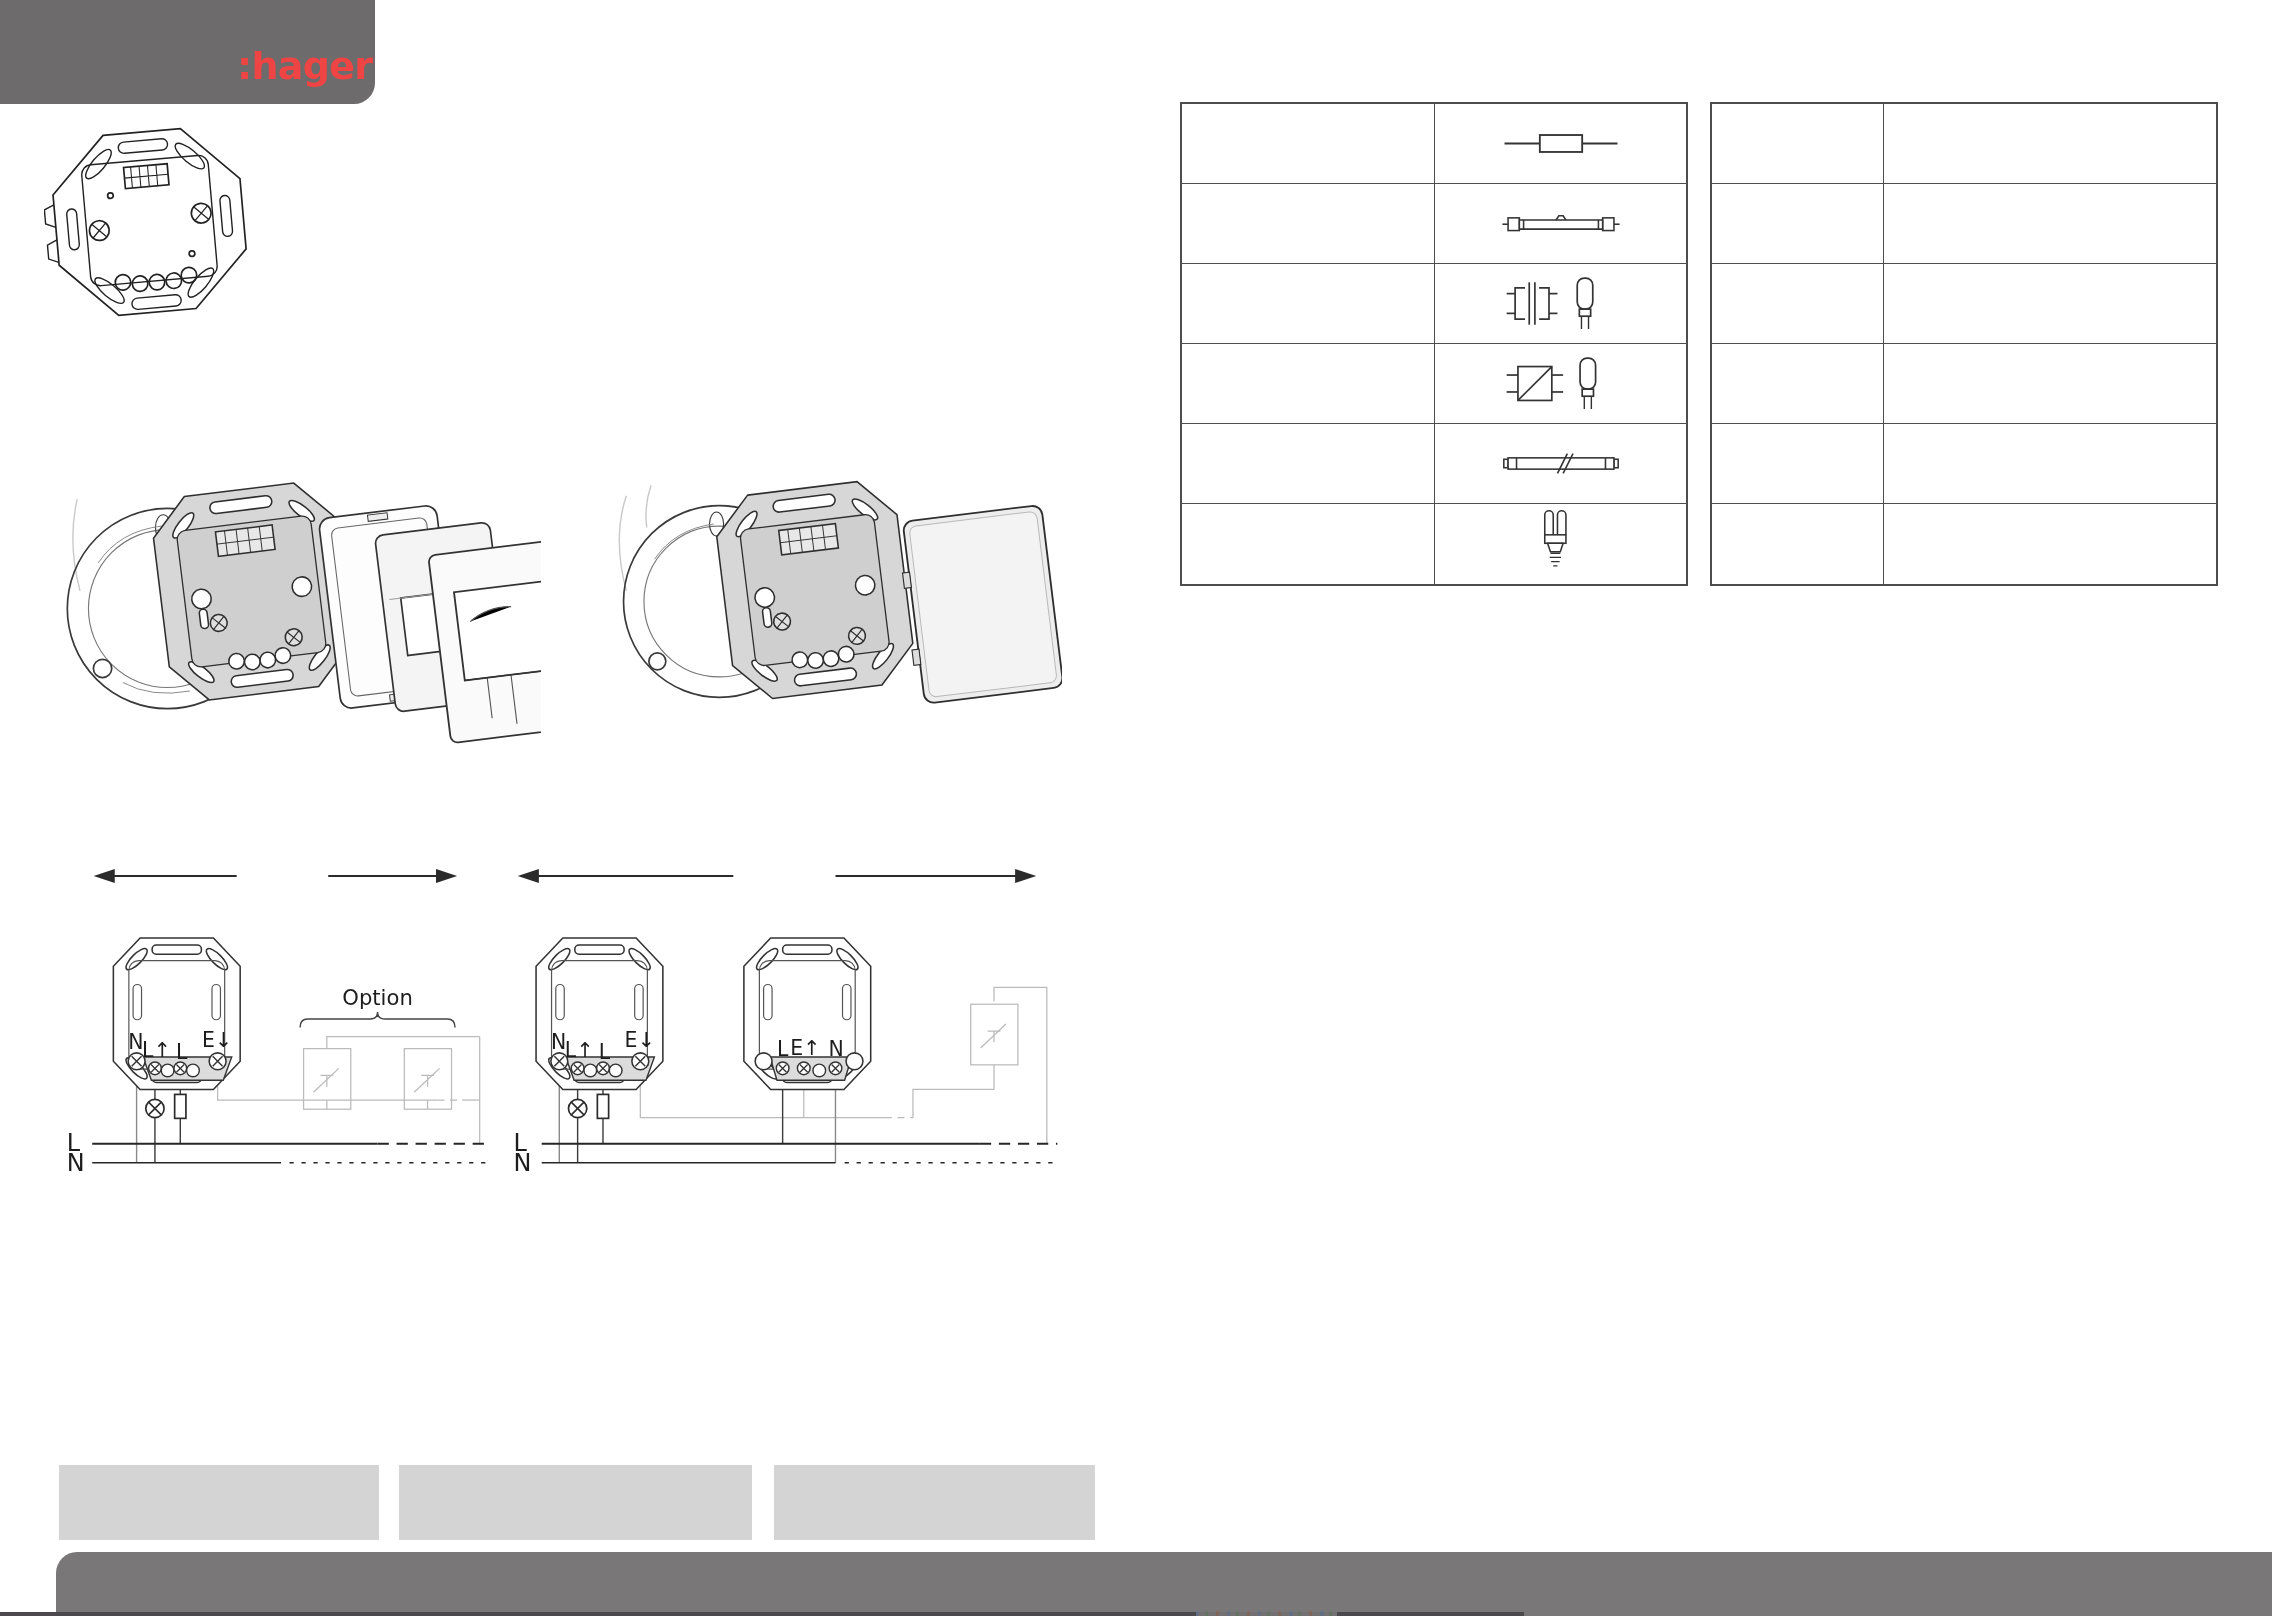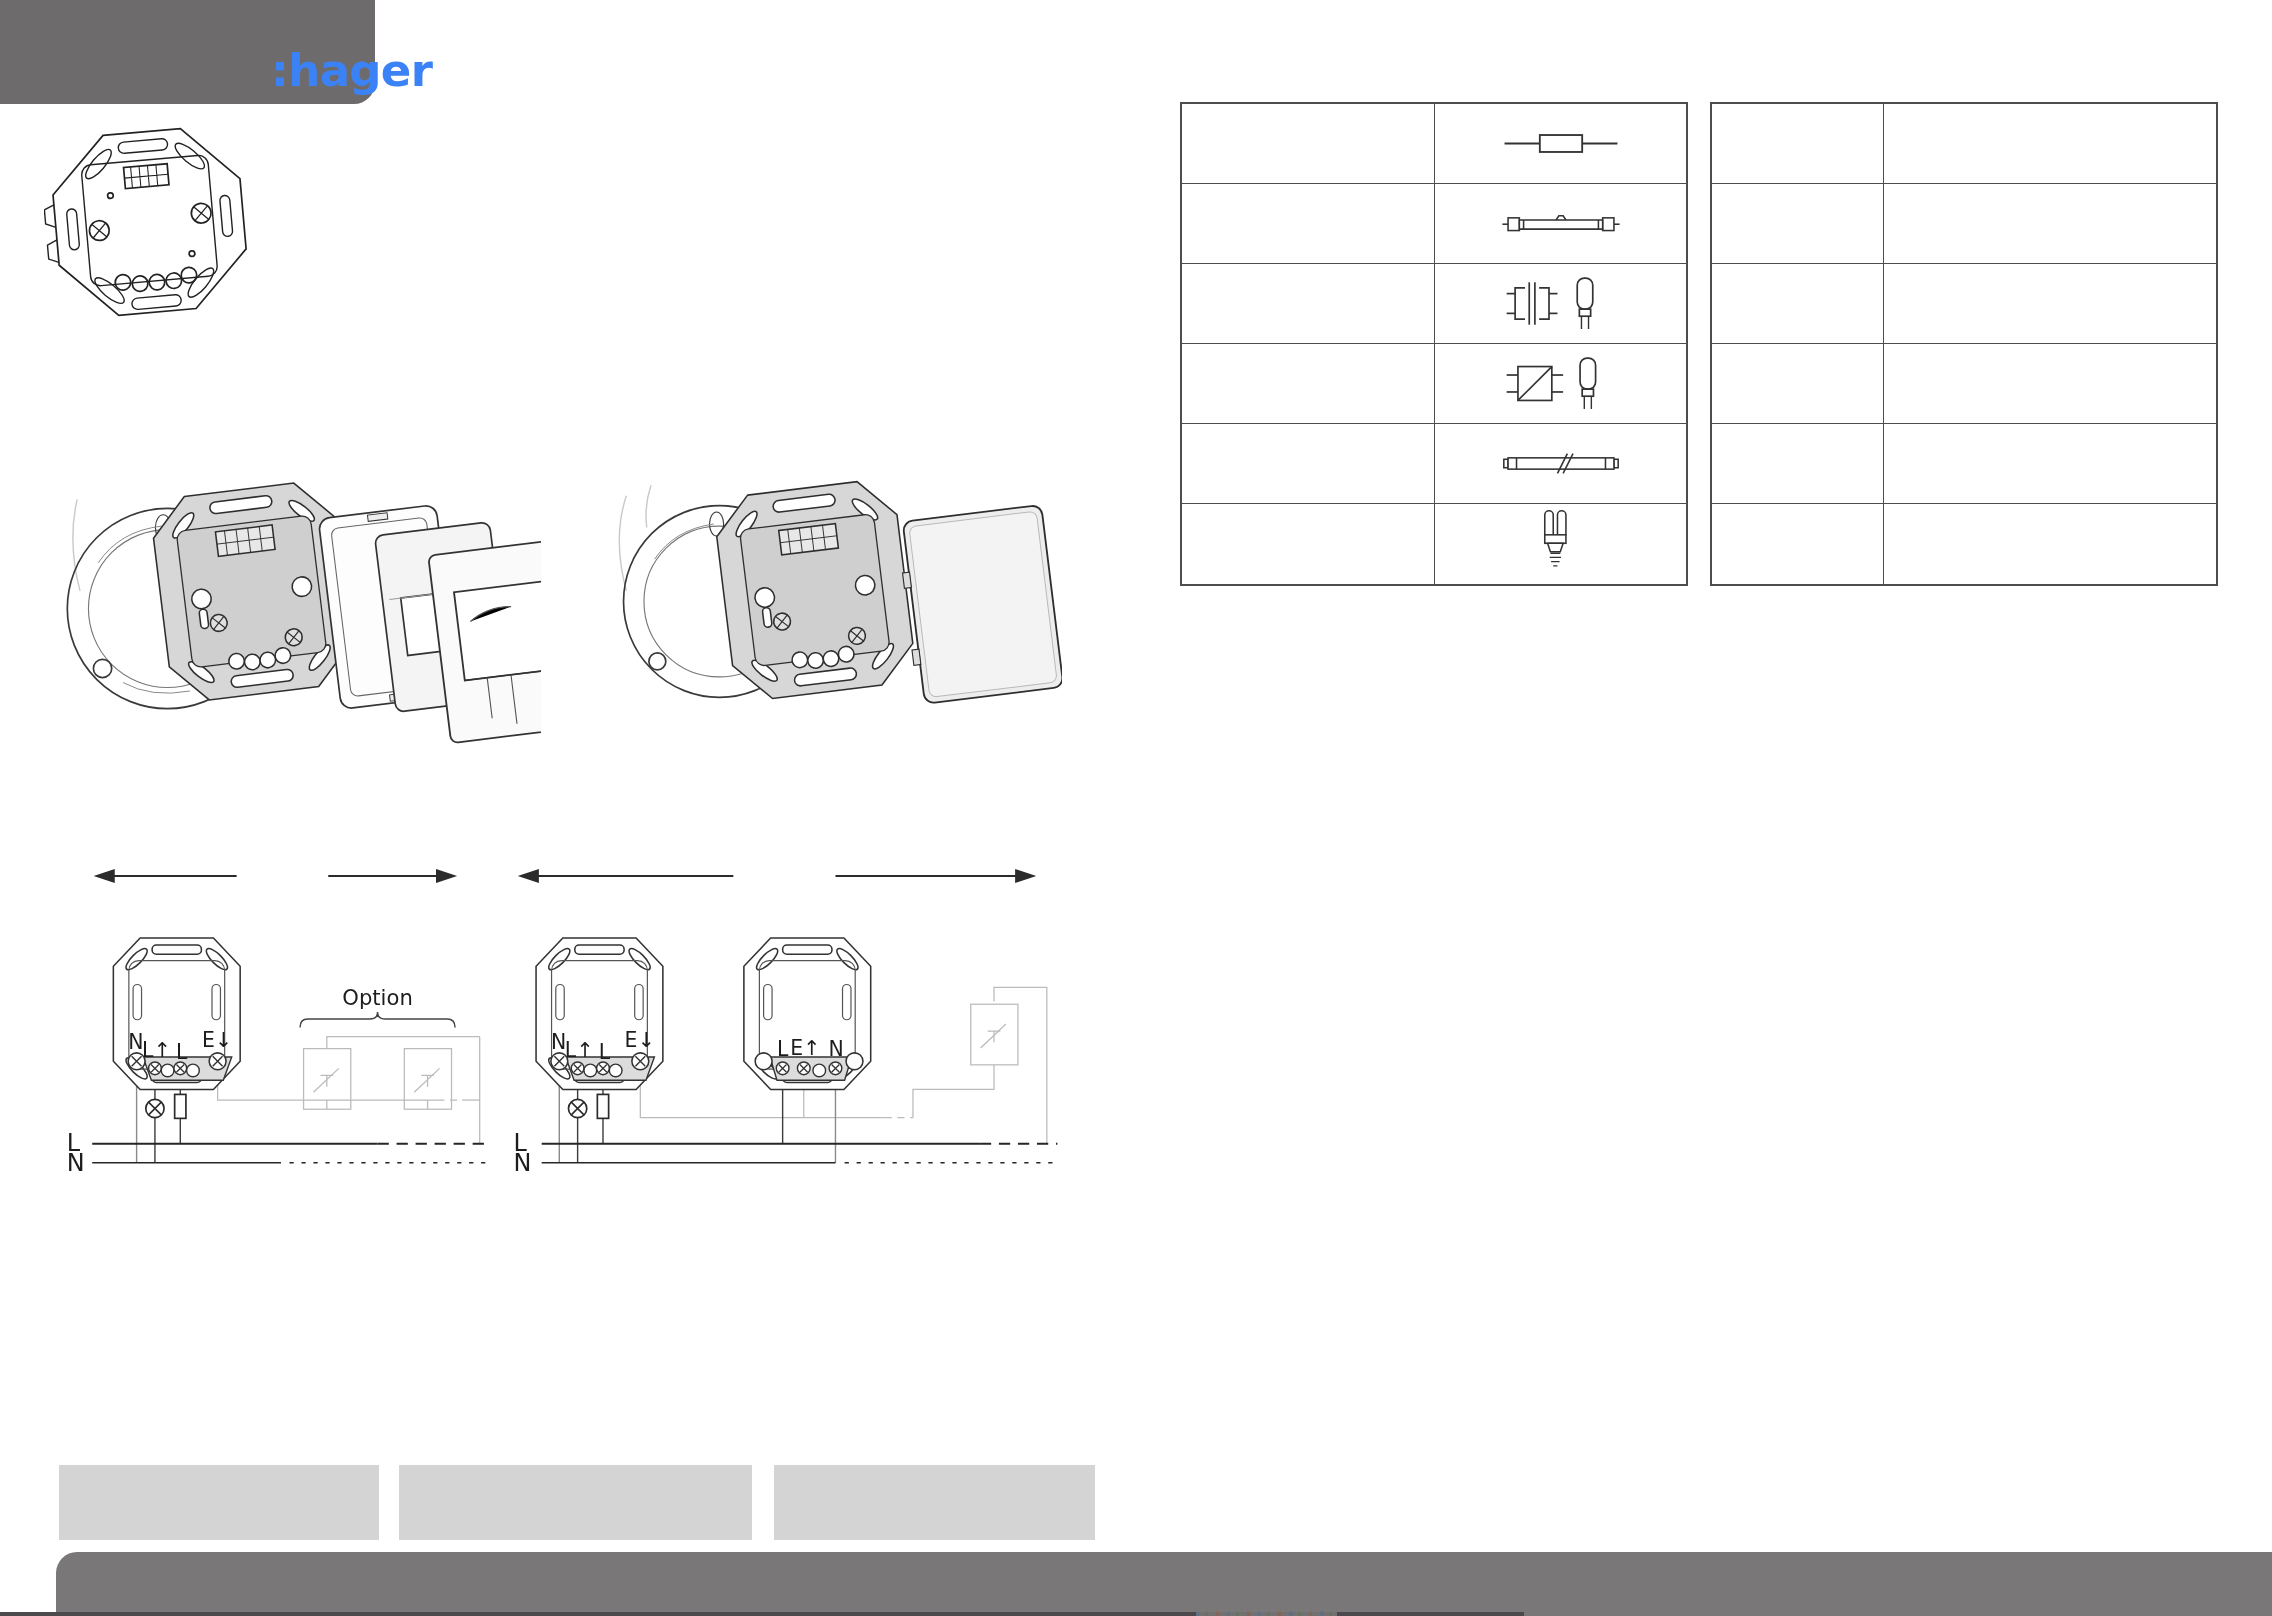--- a/index.html
+++ b/index.html
@@ -3,22 +3,22 @@
 <meta charset="utf-8">
 <style>
   html,body{margin:0;padding:0;background:#fff;}
   .page{position:relative;width:2273px;height:1616px;background:#fff;overflow:hidden;
         font-family:"Liberation Sans",sans-serif;}
   .abs{position:absolute;}
 
   
   .brand-block{left:0;top:0;width:375px;height:104px;background:#6e6b6c;
                border-bottom-right-radius:21px;}
-  .brand-logo{left:237px;top:44px;font-size:45px;font-weight:bold;color:#3b82f6;
-              letter-spacing:-0.7px;font-family:"DejaVu Sans",sans-serif;margin-left:34px;}
+  .brand-logo{left:237px;top:44px;font-size:38px;font-weight:bold;color:#ef4444;
+              letter-spacing:-0.7px;font-family:"DejaVu Sans",sans-serif;}
 
   
   .panel{background:#e3e2e2;padding:0;box-sizing:border-box;}
   .panel-inner{background:#fff;width:100%;height:100%;}
 
   
   .lamp-table{display:grid;grid-template-rows:repeat(6,1fr);border:2.1px solid #4d4d4d;background:#fff;}
   .lamp-table .cell{border-right:1.4px solid #4d4d4d;border-bottom:1.4px solid #4d4d4d;
                     display:flex;align-items:center;justify-content:center;}
   .lamp-table .cell:nth-child(2n){border-right:none;}

